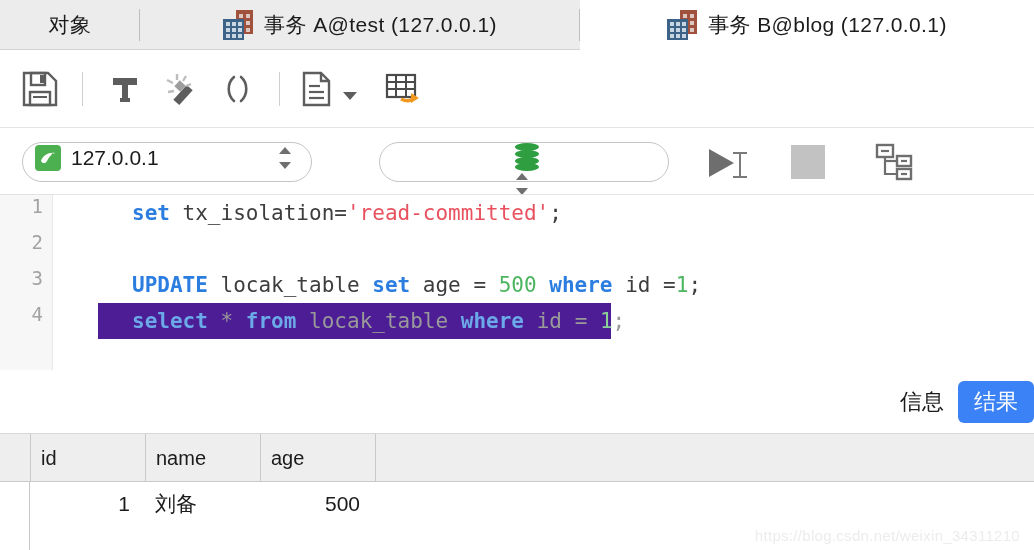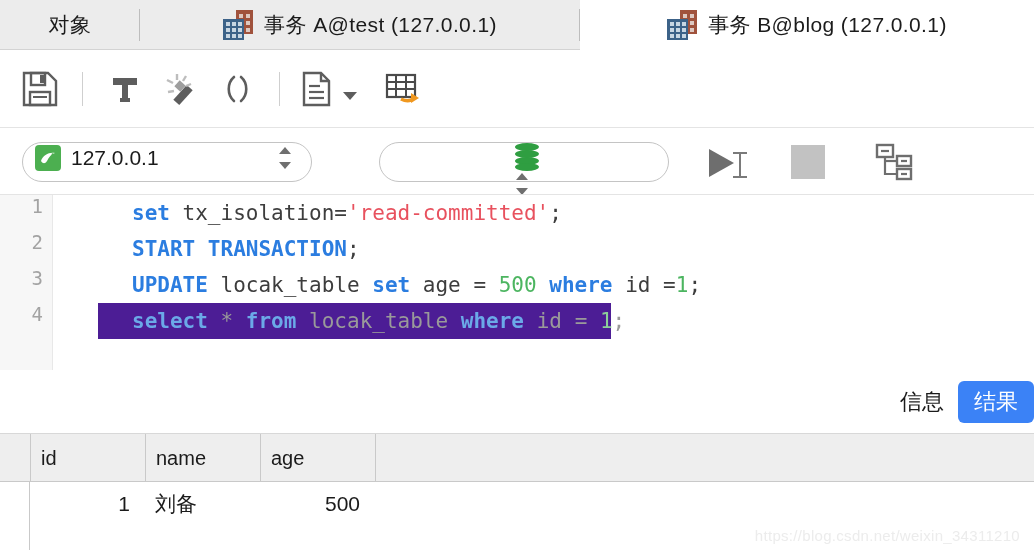--- a/index.html
+++ b/index.html
@@ -400,21 +400,20 @@
   <div class="editor">
     <div class="gutter">
       <div class="ln" style="top:0">1</div>
       <div class="ln" style="top:36px">2</div>
       <div class="ln" style="top:72px">3</div>
       <div class="ln" style="top:108px">4</div>
     </div>
 
     <div class="code" id="code-lines">
         <div class="cline" style="top: 0px; width: auto;"><span class="kw">set</span><span> tx_isolation=</span><span class="str">'read-committed'</span><span>;</span></div>
-        <div class="cline" style="top: 36px; width: auto;"><span class="kw">START TRANSACTION</span><span>;</span></div>
         <div class="cline" style="top: 72px; width: auto;"><span class="kw">UPDATE</span><span> locak_table </span><span class="kw">set</span><span> age = </span><span class="num">500</span><span> </span><span class="kw">where</span><span> id =</span><span class="num">1</span><span>;</span></div>
         <div class="cline sel-line" style="top: 108px; width: 513px;"><span class="kwl">select</span><span> </span><span class="opl">*</span><span> </span><span class="kwl">from</span><span> </span><span class="idl">locak_table</span><span> </span><span class="kwl">where</span><span> </span><span class="idl">id</span><span> </span><span class="opl">=</span><span> </span><span class="numl">1</span><span class="idl">;</span></div>
       </div>
 
   </div>
 
   <div class="restabs">
     <div class="rtab">信息</div>
     <div class="rtab rtab-active">结果</div>
   </div>

